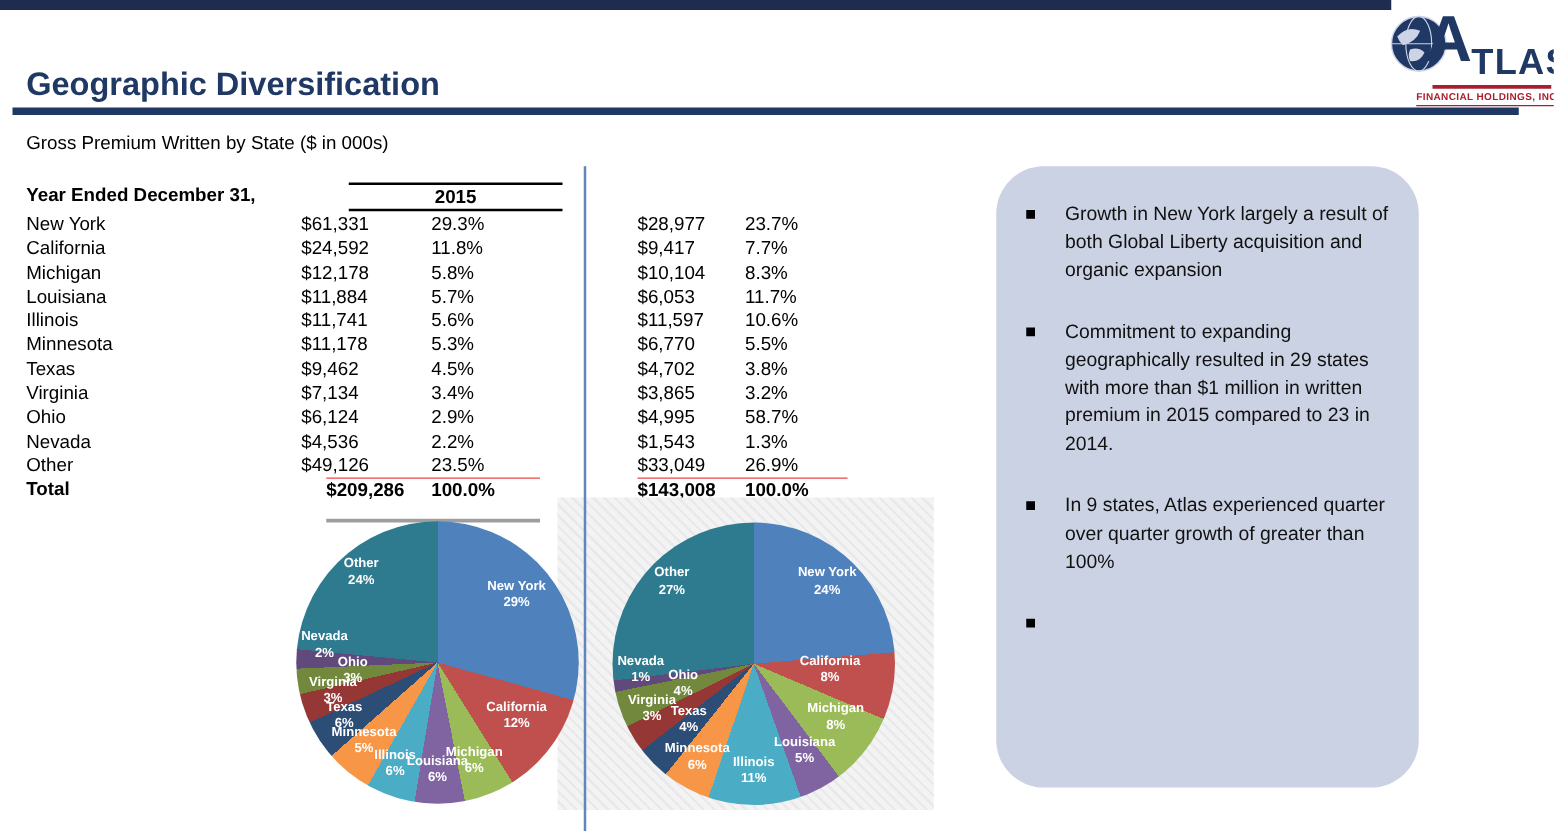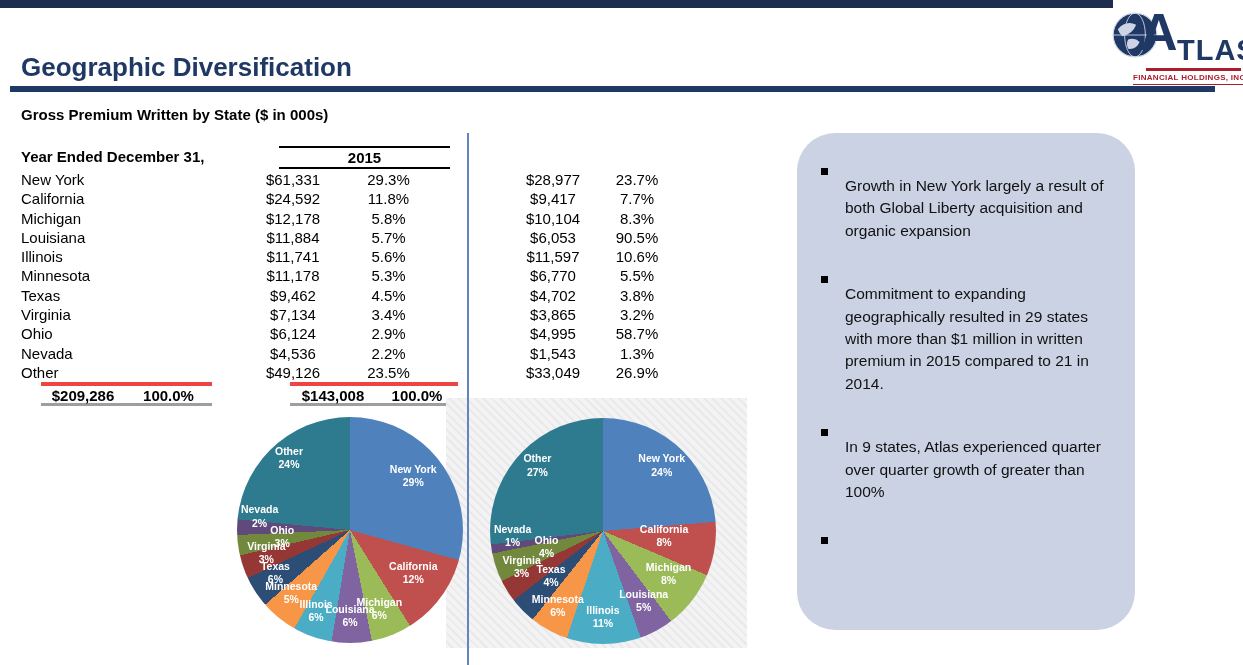--- a/index.html
+++ b/index.html
@@ -7,21 +7,21 @@
   body {
     width:1243px; height:665px; background:#ffffff; position:relative;
     overflow:hidden; font-family:"Liberation Sans", sans-serif; color:#000;
   }
   .abs { position:absolute; }
 
   #top-bar { left:0; top:0; width:1113px; height:8px; background:#1e2c50; }
 
   #page-title { left:21px; top:52px; font-size:26px; font-weight:bold; color:#1f3864; }
   #title-rule { left:10px; top:86px; width:1205px; height:6px; background:#1f3864; }
-  #table-caption { left:21px; top:106px; font-size:15px; font-weight:bold;text-align:center; }
+  #table-caption { left:21px; top:106px; font-size:15px; font-weight:normal;text-align:center; }
 
   
   #logo { left:1106px; top:4px; width:137px; height:86px; }
   #logo .abs { position:absolute; }
   #logo-globe { left:6px; top:8px; }
   #logo-a { left:34px; top:0px; font-size:52px; line-height:1.1; font-weight:bold; color:#1f3864; }
   #logo-rest { left:71px; top:30px; font-size:29px; font-weight:bold; color:#1f3864; letter-spacing:1px; }
   #logo-rule { left:40px; top:64px; width:95px; height:3px; background:#a91e2c; }
   #logo-sub { left:27px; top:69px; font-size:8px; font-weight:bold; color:#a91e2c;
               border-bottom:1.5px solid #a91e2c; padding-bottom:1.5px; letter-spacing:.3px; white-space:nowrap; }
@@ -30,46 +30,46 @@
   #gpw-table { left:21px; top:146px; width:657px; font-size:15px; }
   .hrow { display:flex; height:24px;gap:18px; }
   .hrow .c-state { font-weight:bold; line-height:22px; }
   .hgroup { border-top:2px solid #000; border-bottom:2px solid #000; font-weight:bold;
             text-align:center; line-height:19px; height:23px; }
   .hg15 { margin-left:20px; width:171px; }
   .hg14 { width:168px; }
   .c-state { width:220px; }
   .c-gap  { width:78px; }
   .trow { display:flex; height:19.3px; line-height:19.3px; }
-  .num { text-align:center; }
+  .num { text-align:left; }
   .c-a15 { width:104px; } .c-p15 { width:87px; }
   .c-a14 { width:86px; }  .c-p14 { width:82px; }
   .total-row { font-weight:bold; height:22px; line-height:20px; }
-  .tgroup { display:flex; border-top:4px solid #ef4444; border-bottom:3px solid #9e9e9e; height:24px; }
+  .tgroup { display:flex; border-top:1px solid #ef4444; border-bottom:3px solid #9e9e9e; height:36px; }
   .tg15 { margin-left:20px; width:171px; }
   .tg15 .c-a15 { width:84px; }
   .tg14 { width:168px; }
 
   
   #chart-backdrop { left:446px; top:398px; width:301px; height:250px;
     background:repeating-linear-gradient(45deg,#f3f3f4 0 4px,#e9e9eb 4px 6px); }
   #column-divider { left:467px; top:133px; width:2px; height:532px; background:#6285bb; }
 
   .pie { position:absolute; width:226px; height:226px; border-radius:50%; }
   #pie-2015 { left:237px; top:417px; }
   #pie-2014 { left:490px; top:418px; }
   .pie-label { position:absolute; transform:translate(-50%,-50%); color:#fff; font-weight:bold;
                font-size:10.5px; text-align:center; line-height:1.25; white-space:nowrap; }
 
   
   #highlights-panel { left:797px; top:133px; width:338px; height:497px;
     background:#cbd2e4; border-radius:38px; }
   #highlights-title { text-align:center; font-size:26px; padding-top:24px; color:#000; }
   #highlights-list { margin:28px 24px 0 24px; }
-  .bullet { display:flex; margin-bottom:27px;flex-direction:column; }
+  .bullet { display:flex; margin-bottom:27px; }
   .bullet-marker { width:7px; height:7px; background:#000; margin-top:7px; flex:none; }
   .bullet-text { margin-left:24px; font-size:15.5px; line-height:22.4px; color:#111; width:262px; }
 </style>
 </head>
 <body>
 
 <div class="abs" id="top-bar"></div>
 
 <div class="abs" id="page-title">Geographic Diversification</div>
 <div class="abs" id="title-rule"></div>
@@ -122,21 +122,21 @@
         <div class="c-gap"></div>
         <div class="c-a14 num">$10,104</div>
         <div class="c-p14 num">8.3%</div>
       </div>
       <div class="trow">
         <div class="c-state">Louisiana</div>
         <div class="c-a15 num">$11,884</div>
         <div class="c-p15 num">5.7%</div>
         <div class="c-gap"></div>
         <div class="c-a14 num">$6,053</div>
-        <div class="c-p14 num">90.5%</div>
+        <div class="c-p14 num">11.7%</div>
       </div>
       <div class="trow">
         <div class="c-state">Illinois</div>
         <div class="c-a15 num">$11,741</div>
         <div class="c-p15 num">5.6%</div>
         <div class="c-gap"></div>
         <div class="c-a14 num">$11,597</div>
         <div class="c-p14 num">10.6%</div>
       </div>
       <div class="trow">
@@ -182,20 +182,21 @@
       <div class="trow">
         <div class="c-state">Other</div>
         <div class="c-a15 num">$49,126</div>
         <div class="c-p15 num">23.5%</div>
         <div class="c-gap"></div>
         <div class="c-a14 num">$33,049</div>
         <div class="c-p14 num">26.9%</div>
       </div>
     </div>
   <div class="trow total-row">
+    <div class="c-state">Total</div>
     <div class="tgroup tg15">
       <div class="c-a15 num">$209,286</div>
       <div class="c-p15 num">100.0%</div>
     </div>
     <div class="c-gap"></div>
     <div class="tgroup tg14">
       <div class="c-a14 num">$143,008</div>
       <div class="c-p14 num">100.0%</div>
     </div>
   </div>
@@ -297,21 +298,21 @@
   </div>
 
 <div class="abs" id="highlights-panel">
   <div id="highlights-list">
       <div class="bullet">
         <div class="bullet-marker"></div>
         <div class="bullet-text">Growth in New York largely a result of both Global Liberty acquisition and organic expansion</div>
       </div>
       <div class="bullet">
         <div class="bullet-marker"></div>
-        <div class="bullet-text">Commitment to expanding geographically resulted in 29 states with more than $1 million in written premium in 2015 compared to 21 in 2014.</div>
+        <div class="bullet-text">Commitment to expanding geographically resulted in 29 states with more than $1 million in written premium in 2015 compared to 23 in 2014.</div>
       </div>
       <div class="bullet">
         <div class="bullet-marker"></div>
         <div class="bullet-text">In 9 states, Atlas experienced quarter over quarter growth of greater than 100%</div>
       </div>
       <div class="bullet">
         <div class="bullet-marker"></div>
       </div>
     </div>
 </div>

